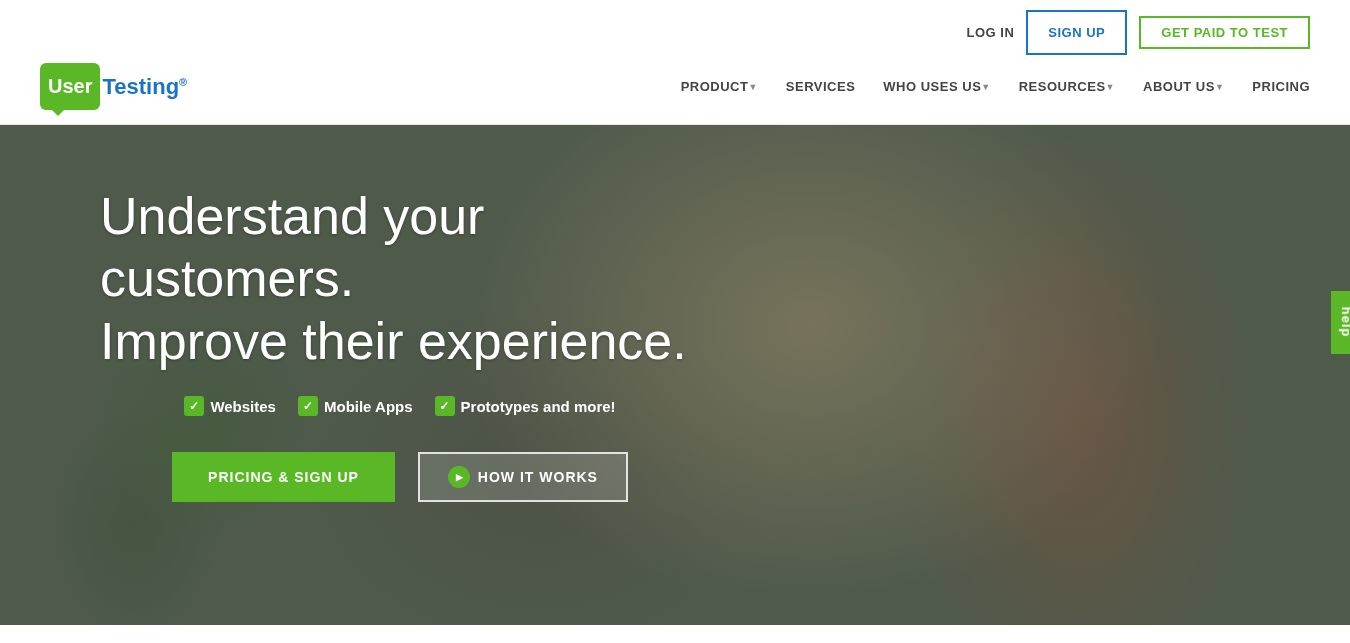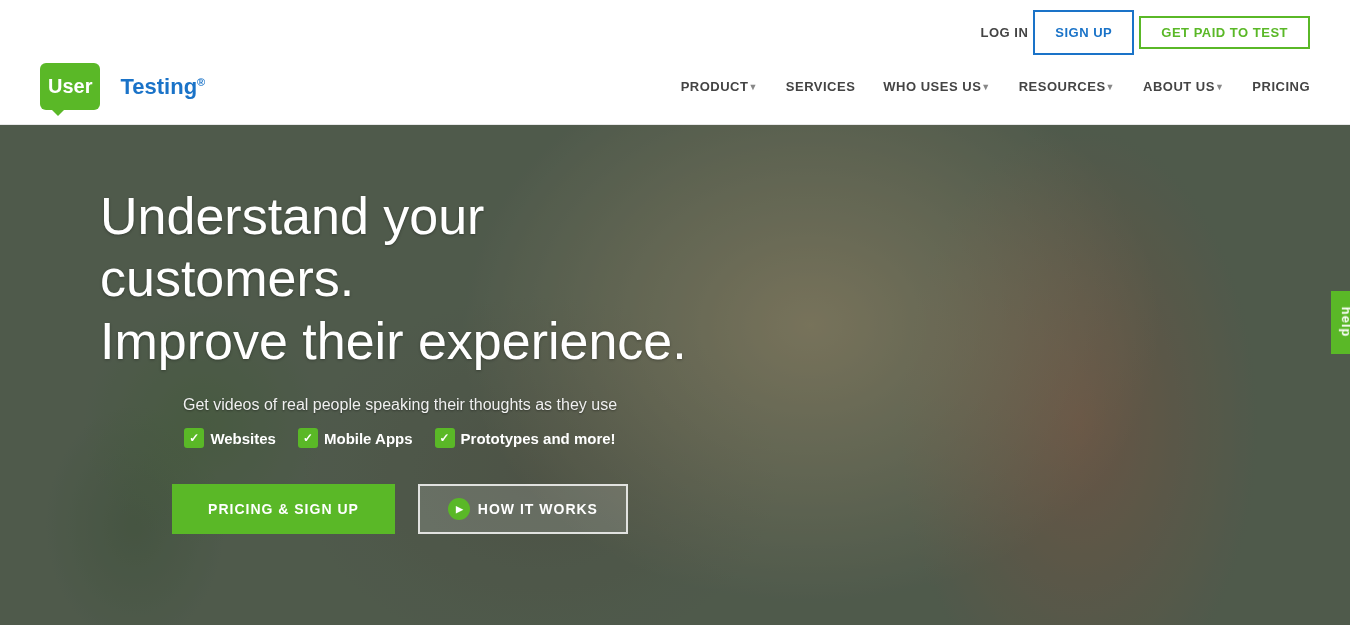--- a/index.html
+++ b/index.html
@@ -9,21 +9,21 @@
     .header {
       background: #fff;
       width: 100%;
       border-bottom: 1px solid #e8e8e8;
     }
     .header-top {
       display: flex;
       justify-content: flex-end;
       align-items: center;
       padding: 10px 40px 8px;
-      gap: 5px;
+      gap: 12px;
     }
     .header-top .login-link {
       font-size: 13px;
       font-weight: 600;
       color: #444;
       text-decoration: none;
       letter-spacing: 0.5px;
     }
     .btn-signup {
       border: 2px solid #1a73c8;
@@ -75,21 +75,21 @@
     }
     .logo-user {
       color: #fff;
       font-size: 20px;
       font-weight: 700;
     }
     .logo-testing {
       color: #1a73c8;
       font-size: 22px;
       font-weight: 700;
-      margin-left: 20px;
+      margin-left: 2px;
     }
     .logo-reg {
       color: #1a73c8;
       font-size: 11px;
       vertical-align: super;
     }
     nav {
       display: flex;
       align-items: center;
       gap: 28px;
@@ -306,21 +306,20 @@
 
   <section class="hero">
     <div class="hero-bg"></div>
     <div class="hero-photo-sim"></div>
     <div class="hero-overlay"></div>
     <div class="hero-content">
       <h1 class="hero-heading">
         <span>Understand your customers.</span><br>
         <span>Improve their experience.</span>
       </h1>
-      <p class="hero-subtext">Get videos of real people speaking their thoughts as they use</p>
       <div class="hero-features">
         <div class="hero-feature">
           <span class="checkmark">✓</span>
           <span>Websites</span>
         </div>
         <div class="hero-feature">
           <span class="checkmark">✓</span>
           <span>Mobile Apps</span>
         </div>
         <div class="hero-feature">

